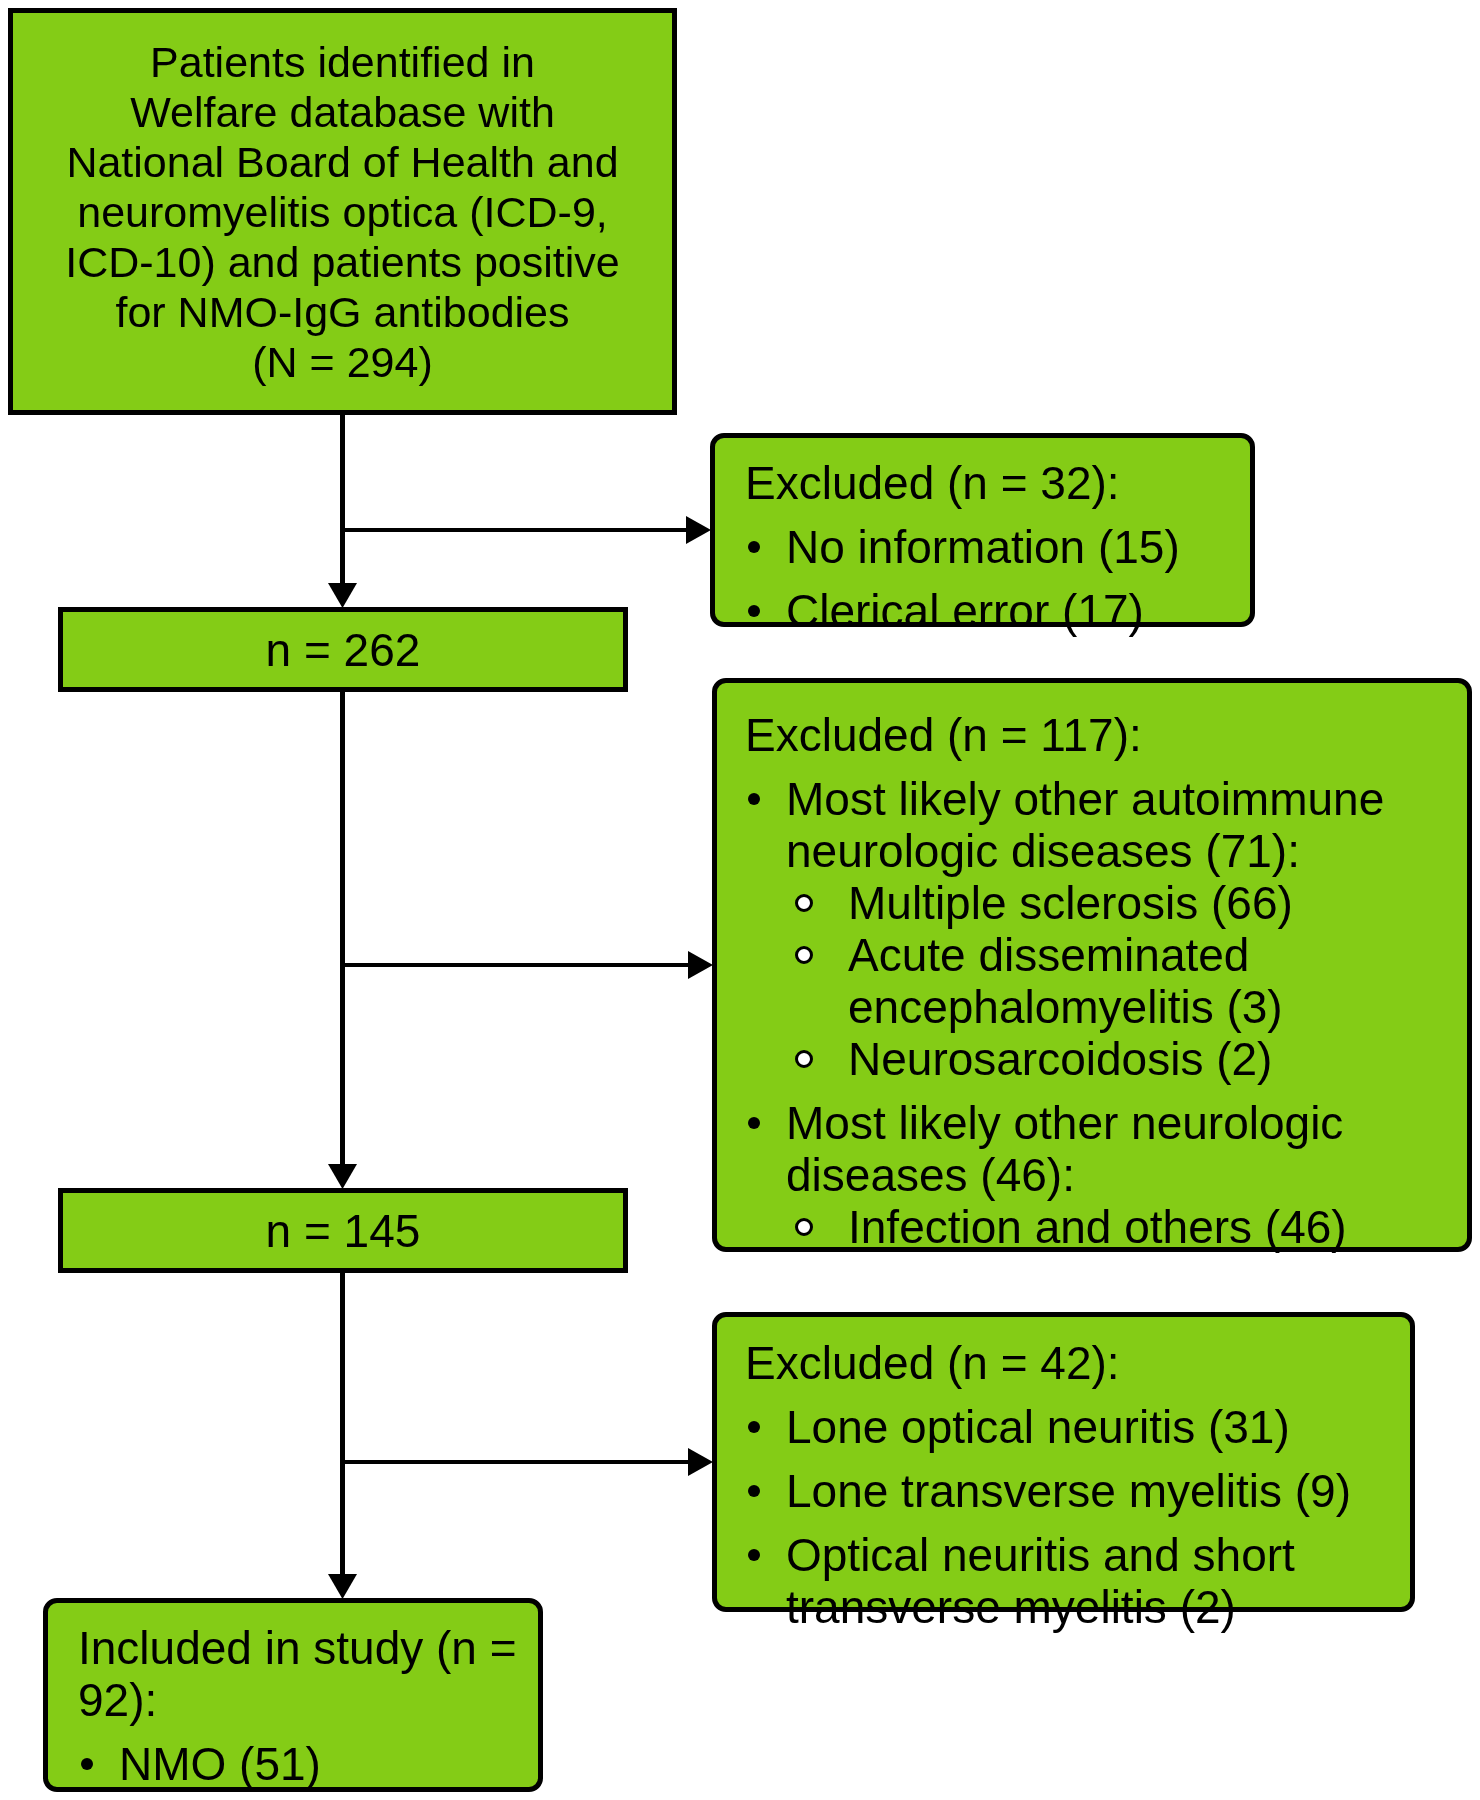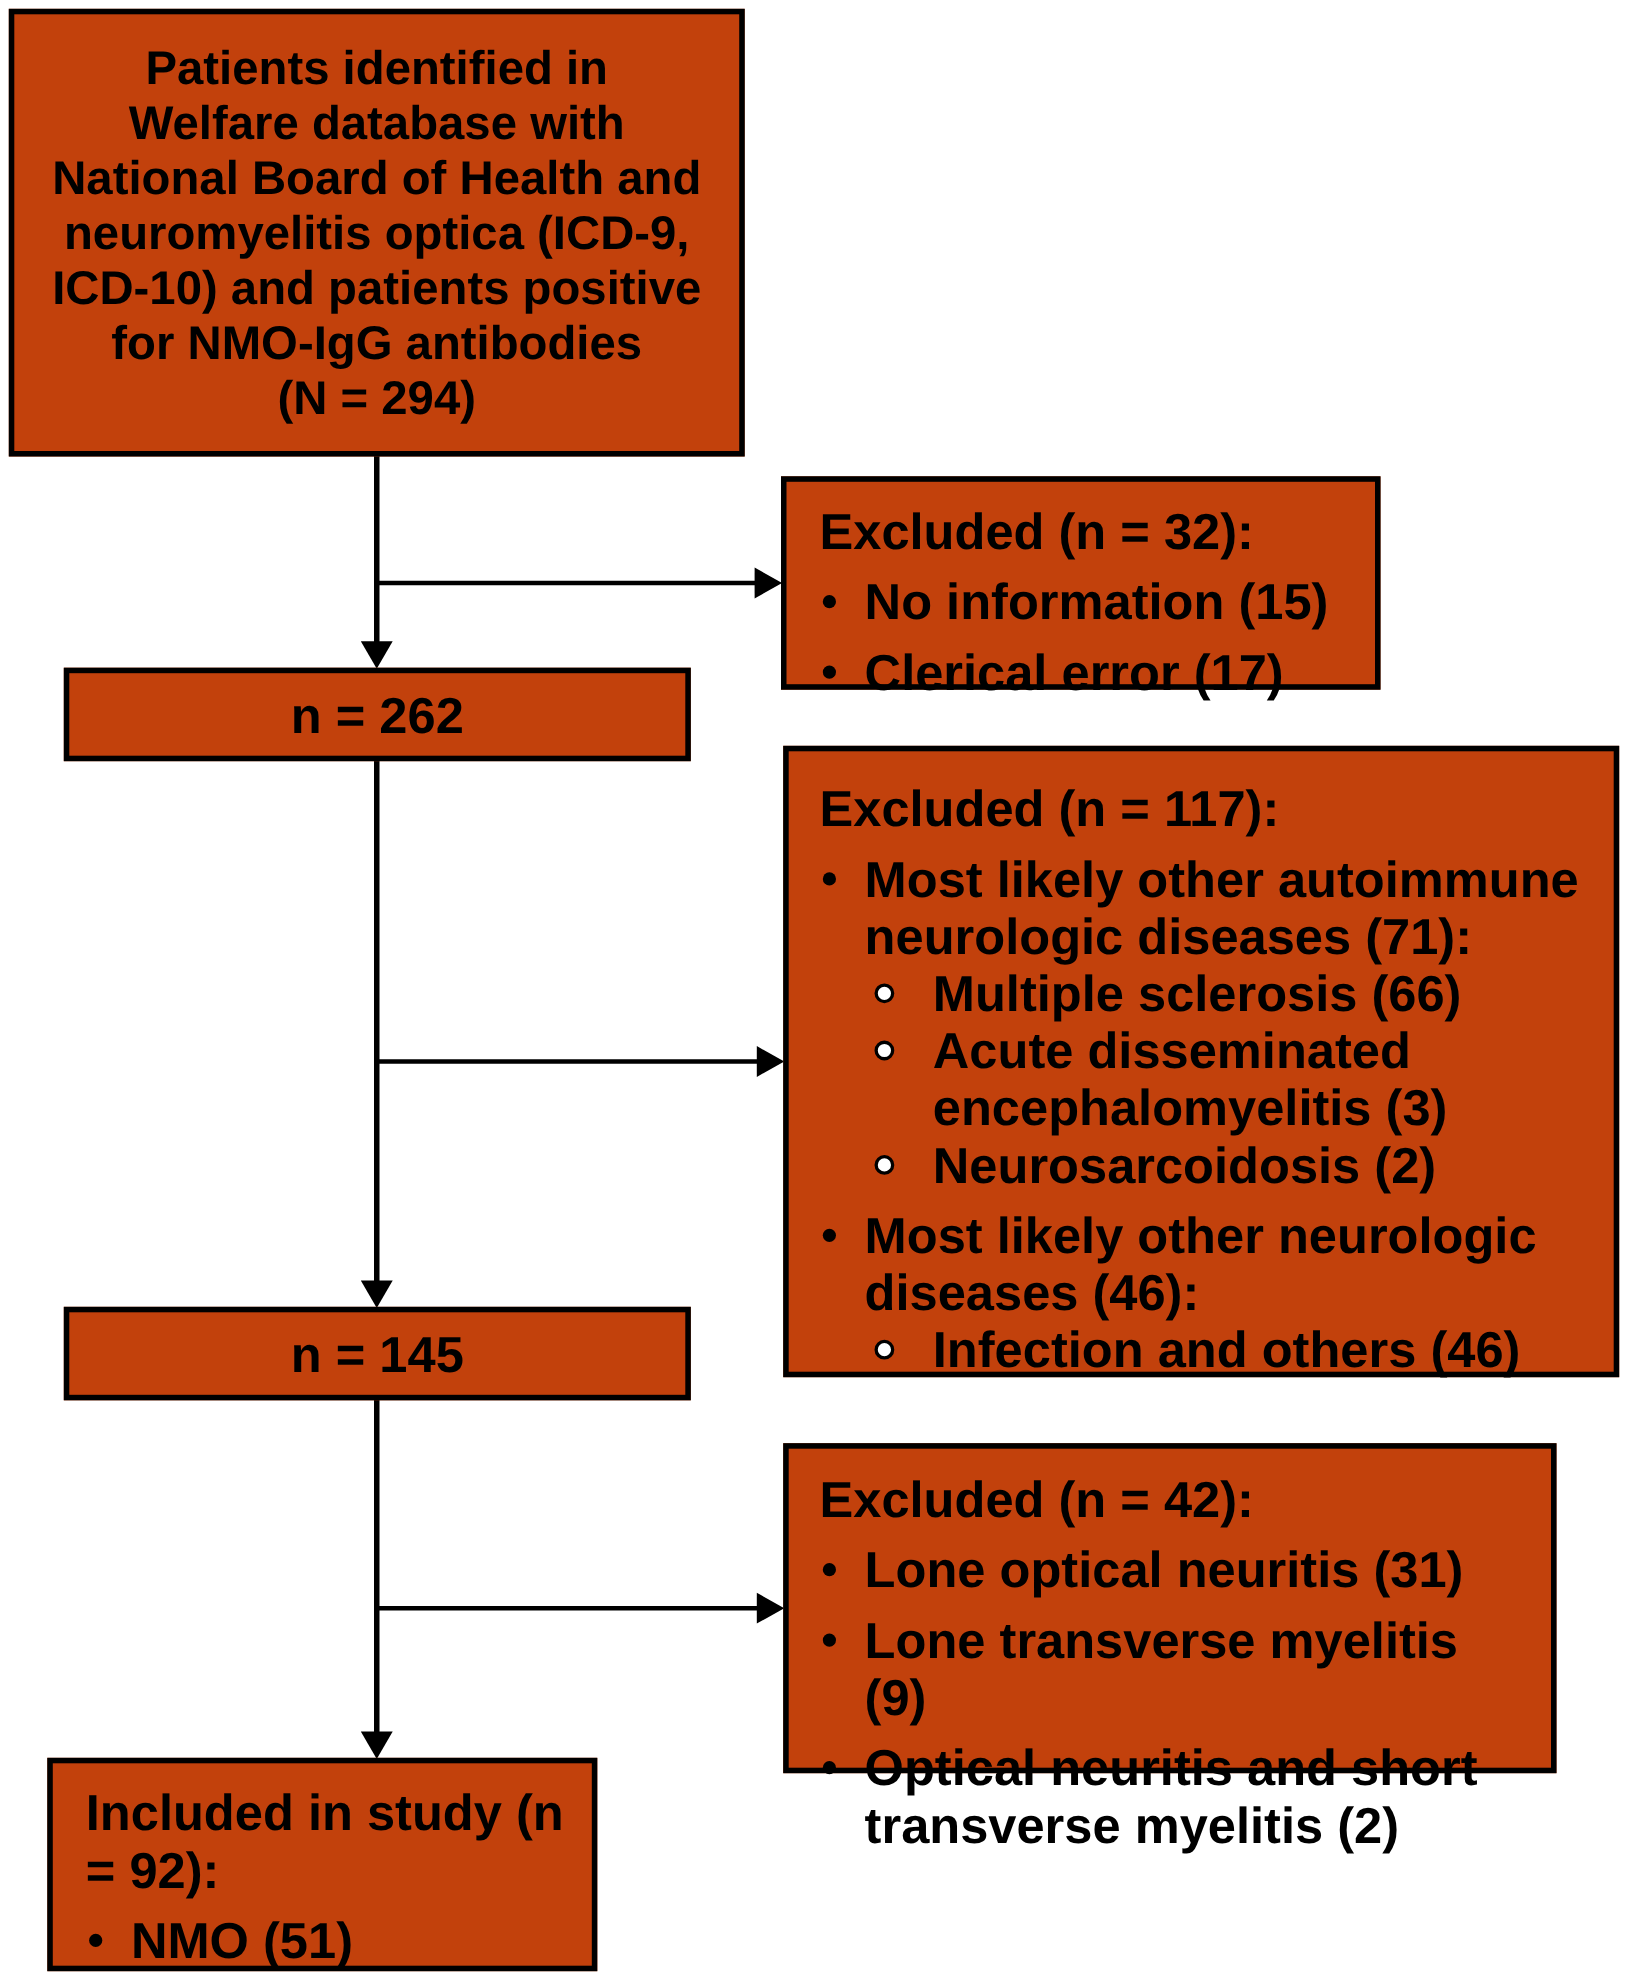--- a/index.html
+++ b/index.html
@@ -9,41 +9,40 @@
     height: 1800px;
     background: #ffffff;
     font-family: "Liberation Sans", "DejaVu Sans", sans-serif;
     color: #000000;
     overflow: hidden;
   }
   .box {
     position: absolute;
     box-sizing: border-box;
     border: 5px solid #000000;
-    background: #c2410c;
-    font-weight: bold;
+    background: #84cc16;
   }
   
   .source {
     left: 8px; top: 8px; width: 669px; height: 407px;
     display: flex; flex-direction: column; justify-content: center;
     text-align: center;
     font-size: 43px; line-height: 50px;
     padding: 0 18px;
   }
   
   .count {
     left: 58px; width: 570px; height: 85px;
     display: flex; align-items: center; justify-content: center;
     font-size: 46px;
   }
   .count-262 { top: 607px; }
   .count-145 { top: 1188px; }
   
-  .listbox { font-size: 46px; line-height: 52px; }
+  .listbox { font-size: 46px; line-height: 52px; border-radius: 14px; }
   .excl-1 { left: 710px; top: 433px;  width: 545px; height: 194px; padding: 19px 18px 19px 30px; }
   .excl-2 { left: 712px; top: 678px;  width: 760px; height: 574px; padding: 26px 28px 38px 28px; }
   .excl-3 { left: 712px; top: 1312px; width: 703px; height: 300px; padding: 20px 22px 20px 28px; }
   .incl   { left: 43px;  top: 1598px; width: 500px; height: 194px; padding: 19px 12px 36px 30px; }
   .heading { }
   .li { position: relative; }
   .li.lvl1 { padding-left: 41px; margin-top: 12px; }
   .li.lvl2 { padding-left: 103px; }
   .marker { position: absolute; display: block; }
   .lvl1 > .marker {

